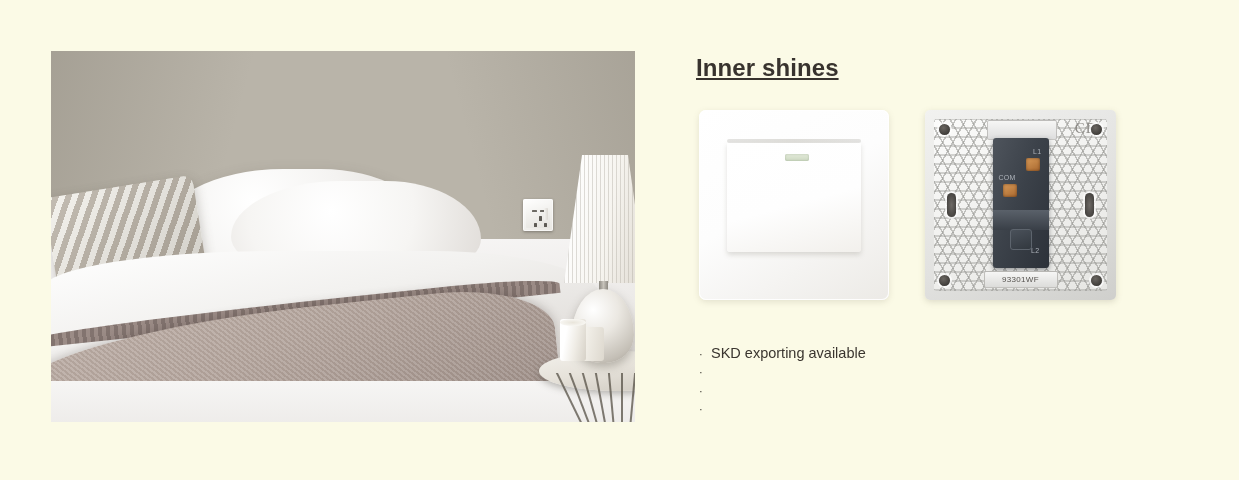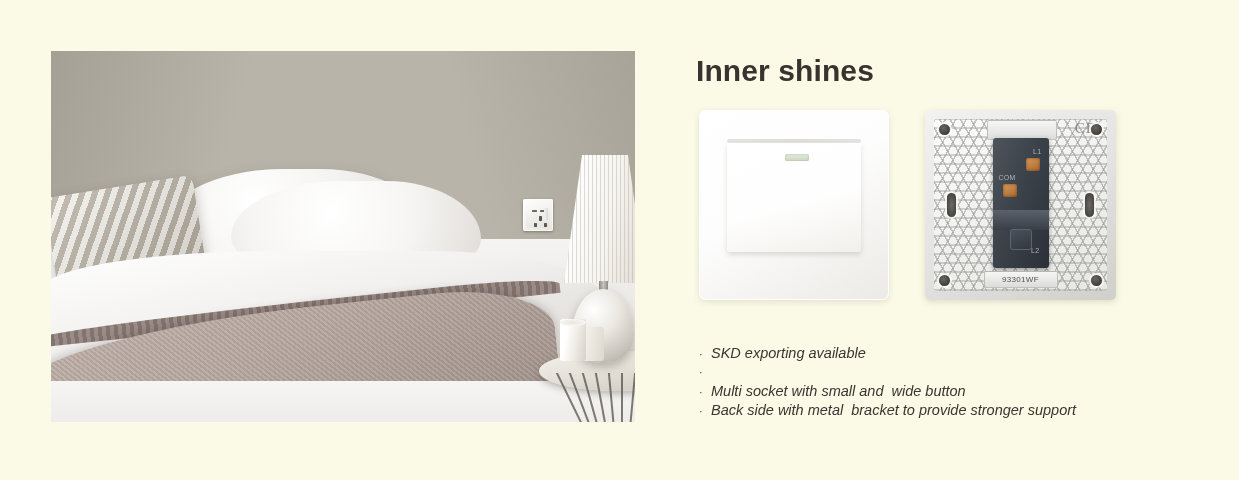--- a/index.html
+++ b/index.html
@@ -187,24 +187,25 @@
   .right {
     position:absolute;
     left: 696px;
     top: 0;
     width: 520px;
     height: 480px;
   }
   .title {
     position:absolute;
     left: 0; top: 54px;
-    font-size: 30px;
+    font-size: 24px;
     font-weight: bold;
     letter-spacing: .1px;
     color: #38332e;
+    text-decoration: underline;
   }
 
   
   .sw-plate {
     position:absolute;
     left: 3px; top: 110px;
     width: 190px; height: 190px;
     background: linear-gradient(150deg,#ffffff 0%, #fdfdfd 45%, #eceae6 100%);
     border-radius: 7px;
     box-shadow: 0 2px 6px rgba(120,116,95,.18), inset 0 0 0 1px rgba(255,255,255,.9);
@@ -335,21 +336,21 @@
     color: #3a352f;
     line-height: 18.4px;
   }
   .bullet .dot {
     width: 12px;
     flex: 0 0 12px;
     font-size: 11px;
     color: #3a352f;
     line-height: 18.4px;
   }
-  .bullet .txt { white-space: pre; font-style: italic; }
+  .bullet .txt { white-space: pre; }
 </style>
 </head>
 <body>
 
 <div class="photo">
   <div class="wall"></div>
   <div class="wall-shade"></div>
 
   <div class="socket">
     <div class="sk-in">
@@ -429,21 +430,19 @@
   <div class="bullets">
     <div class="bullet">
       <span class="dot">·</span>
       <span class="txt">SKD exporting available</span>
     </div>
     <div class="bullet">
       <span class="dot">·</span>
     </div>
     <div class="bullet">
       <span class="dot">·</span>
-      <span class="txt">Multi socket with small and  wide button</span>
     </div>
     <div class="bullet">
       <span class="dot">·</span>
-      <span class="txt">Back side with metal  bracket to provide stronger support</span>
     </div>
   </div>
 
 </div>
 
 </body></html>

